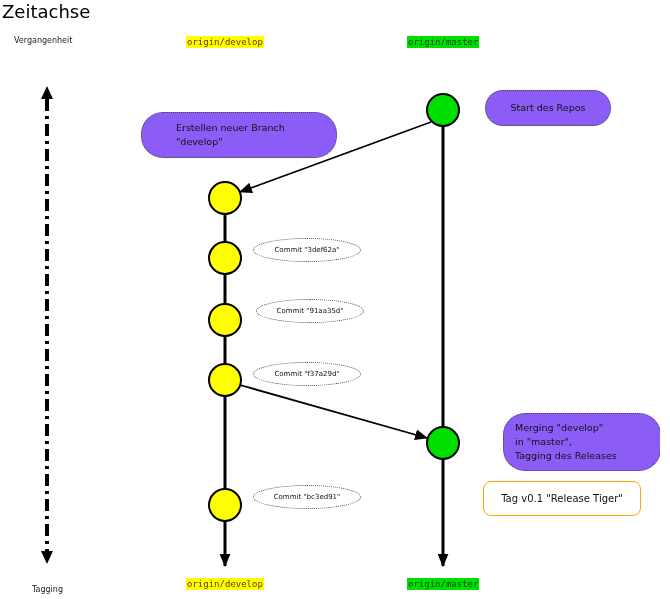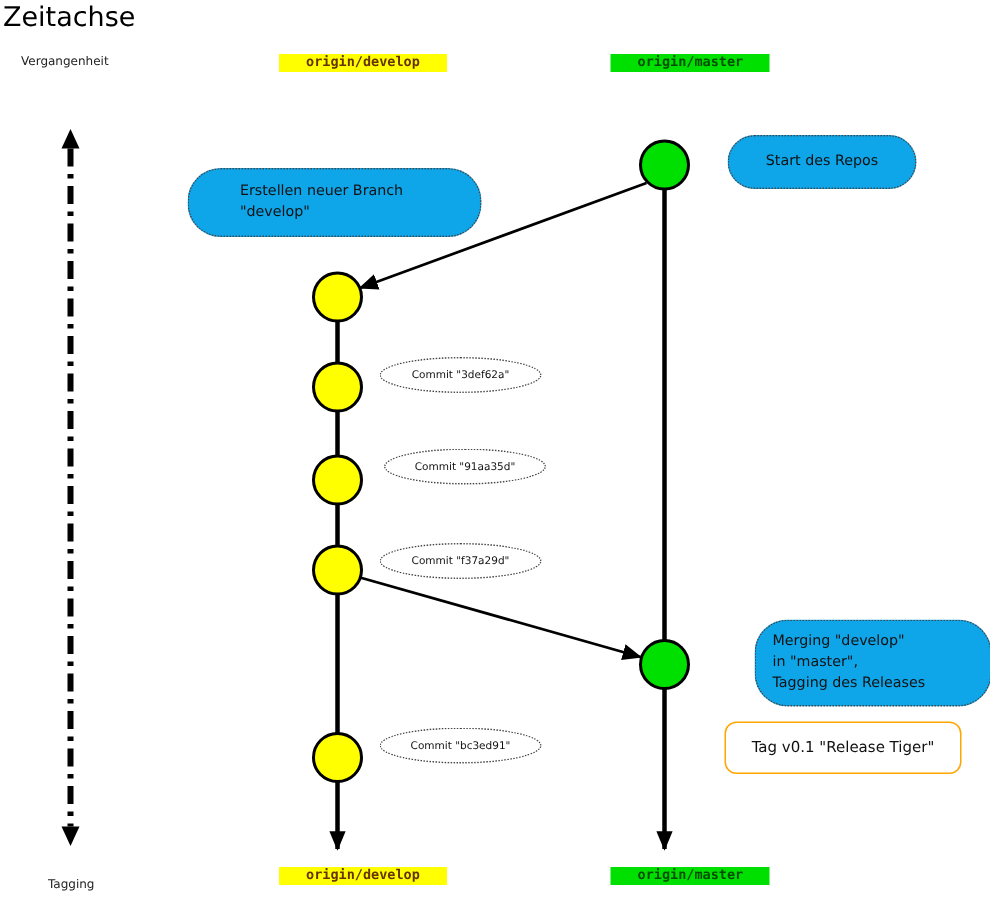--- a/index.html
+++ b/index.html
@@ -2,22 +2,22 @@
 <html><head>
 <meta charset="utf-8">
 <style>
   html,body { margin:0; padding:0; background:#fff; }
   body { font-family:"DejaVu Sans", sans-serif; color:#111; }
   .canvas { position:relative; width:660px; height:599px; background:#ffffff; overflow:hidden; }
   .canvas svg { position:absolute; left:0; top:0; }
   .title { position:absolute; left:2px; top:1px; font-size:18px; color:#000; }
   .tiny-label { position:absolute; font-size:8px; color:#222;text-align:center; }
   .branch-label { position:absolute; font-family:"DejaVu Sans Mono","Liberation Mono",monospace;
-                  font-size:9px; font-weight:bold; padding:1px 18px; white-space:nowrap;text-align:right; }
-  .callout { position:absolute; border:1px dotted #444; background:#0ea5e9; display:flex;
+                  font-size:9px; font-weight:normal; padding:1px 1px; white-space:nowrap;text-align:right; }
+  .callout { position:absolute; border:1px dotted #444; background:#8b5cf6; display:flex;
              align-items:center; justify-content:center; font-size:9.5px; color:#111;
              text-align:center; white-space:pre-line; line-height:1.45; box-sizing:border-box; }
   .callout.round { border-radius:22px; }
   .callout.left { justify-content:flex-start; text-align:left; }
   .commit-callout { position:absolute; border:1px dotted #444; background:#fff; border-radius:50%;
              display:flex; align-items:center; justify-content:center; font-size:7px;
              color:#111; box-sizing:border-box; white-space:nowrap; }
   .tag-box { position:absolute; border:1px solid #ffa500; border-radius:8px; background:#fff;
              display:flex; align-items:center; justify-content:center; font-size:10px;
              color:#111; box-sizing:border-box; white-space:nowrap; }
@@ -59,21 +59,21 @@
   <div class="tiny-label" style="left:32px; top:585px;">Tagging</div>
 
   <div class="branch-label" style="left: 186px; top: 36px; background-color: rgb(255, 255, 0); color: rgb(102, 51, 0);">origin/develop</div>
   <div class="branch-label" style="left: 407px; top: 36px; background-color: rgb(0, 224, 0); color: rgb(0, 77, 0);">origin/master</div>
 
   <div class="branch-label" style="left: 186px; top: 578px; background-color: rgb(255, 255, 0); color: rgb(102, 51, 0);">origin/develop</div>
   <div class="branch-label" style="left: 407px; top: 578px; background-color: rgb(0, 224, 0); color: rgb(0, 77, 0);">origin/master</div>
 
   <div class="callout round" style="left:485px; top:90px; width:126px; height:36px;">Start des Repos</div>
 
-  <div class="callout round left" style="left:125px; top:112px; width:196px; height:46px; padding-left:34px;">Erstellen neuer Branch
+  <div class="callout round left" style="left:141px; top:112px; width:196px; height:46px; padding-left:34px;">Erstellen neuer Branch
 "develop"</div>
 
   <div class="callout round left" style="left:503px; top:413px; width:158px; height:58px; padding-left:11px;">Merging "develop"
 in "master",
 Tagging des Releases</div>
 
   <div class="tag-box" style="left: 483px; top: 481px; width: 158px; height: 35px; border-color: rgb(255, 165, 0);">Tag v0.1 "Release Tiger"</div>
 
   <div class="commit-callout" style="left:253px; top:238px; width:108px; height:24px;">Commit "3def62a"</div>
   <div class="commit-callout" style="left:256px; top:299px; width:108px; height:24px;">Commit "91aa35d"</div>

